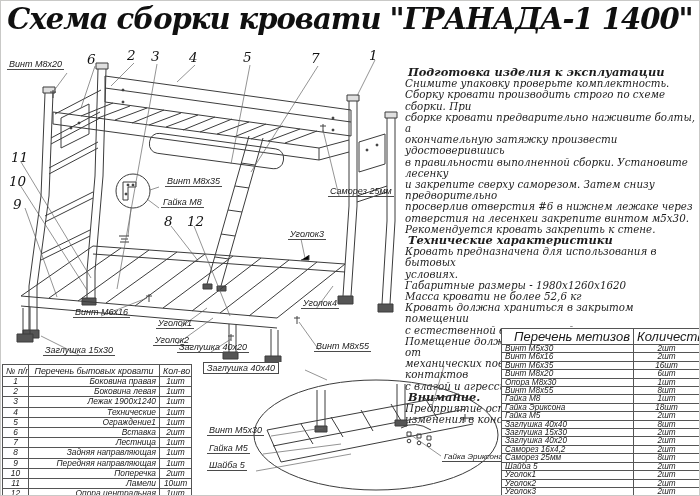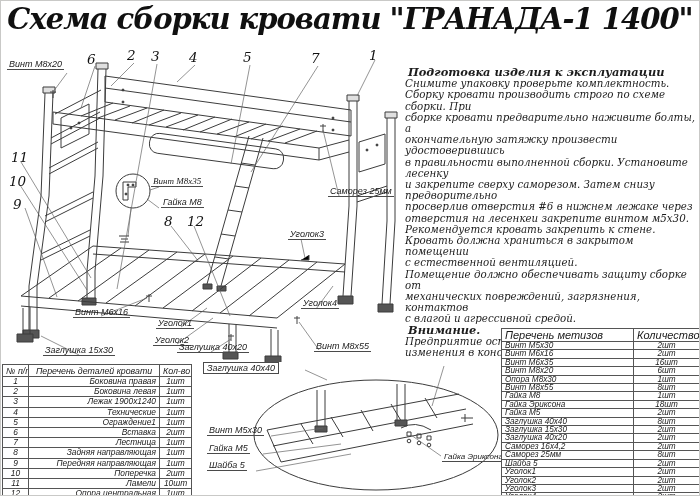--- a/index.html
+++ b/index.html
@@ -17,21 +17,21 @@
   table.tbl{position:absolute;border-collapse:collapse;table-layout:fixed;
             font-style:italic;color:#1a1a1a;background:#fff;}
   .tbl td,.tbl th{border:1px solid #555;padding:0 3px;overflow:hidden;white-space:nowrap;font-weight:normal;}
   #parts-table{left:1px;top:363px;width:189px;font-size:8.4px;}
   #parts-table td{height:9.2px;line-height:9px;text-align:right;}
   #parts-table th{height:11px;font-size:8.8px;}
   #parts-table td.c-num{text-align:center;}
   #parts-table td.c-qty{text-align:center;}
   #hw-table{left:500px;top:327px;width:198px;font-size:8.2px;}
   #hw-table td{height:7.2px;line-height:7.4px;}
-  #hw-table th{height:10px;font-size:11px;text-align:left;}
+  #hw-table th{height:10px;font-size:13px;text-align:right;}
   #hw-table td.c-qty{text-align:center;}
   
   .dlabel{position:absolute;font-style:italic;font-size:9px;color:#1a1a1a;
           border-bottom:1px solid #4a4a4a;padding:0 2px 0 2px;white-space:nowrap;background:transparent;}
   .boxed{border:1px solid #4a4a4a;padding:0 3px;}
   .callout{position:absolute;font-family:"DejaVu Serif",serif;font-style:italic;
            font-size:13.5px;color:#111;}
   .small{font-size:8px;}
   svg{position:absolute;}
   svg *{vector-effect:non-scaling-stroke;}
@@ -159,21 +159,21 @@
   <div class="callout" style="left:242px;top:48px;">5</div>
   <div class="callout" style="left:310px;top:49px;">7</div>
   <div class="callout" style="left:368px;top:46px;">1</div>
   <div class="callout" style="left:10px;top:148px;">11</div>
   <div class="callout" style="left:8px;top:172px;">10</div>
   <div class="callout" style="left:12px;top:195px;">9</div>
   <div class="callout" style="left:163px;top:212px;">8</div>
   <div class="callout" style="left:186px;top:212px;">12</div>
 
   <div class="dlabel" style="left:6px;top:58px;">Винт М8х20</div>
-  <div class="dlabel" style="left:150px;top:175px;font-family:Liberation Serif, serif;">Винт М8х35</div>
+  <div class="dlabel" style="left:164px;top:175px;">Винт М8х35</div>
   <div class="dlabel" style="left:160px;top:196px;">Гайка М8</div>
   <div class="dlabel" style="left:327px;top:185px;">Саморез 25мм</div>
   <div class="dlabel" style="left:287px;top:228px;">Уголок3</div>
   <div class="dlabel" style="left:300px;top:297px;">Уголок4</div>
   <div class="dlabel" style="left:72px;top:306px;">Винт М6х16</div>
   <div class="dlabel" style="left:155px;top:317px;">Уголок1</div>
   <div class="dlabel" style="left:152px;top:334px;">Уголок2</div>
   <div class="dlabel" style="left:42px;top:344px;">Заглушка 15х30</div>
   <div class="dlabel" style="left:176px;top:341px;">Заглушка 40х20</div>
   <div class="dlabel" style="left:313px;top:340px;">Винт М8х55</div>
@@ -184,20 +184,27 @@
       <div class="sec-head">Подготовка изделия к эксплуатации</div>
       <div class="sec-body">Снимите упаковку проверьте комплектность.
 Сборку кровати производить строго по схеме сборки. При
 сборке кровати  предварительно наживите  болты, а
 окончательную затяжку произвести удостоверившись
 в правильности выполненной сборки. Установите лесенку
 и закрепите сверху саморезом. Затем снизу предворительно
 просверлив отверстия #6 в нижнем лежаке через
 отверстия на лесенкеи закрепите винтом м5х30.
 Рекомендуется кровать закрепить к стене.</div>
+    </div>
+      <div>
+      <div class="sec-head">Технические характеристики</div>
+      <div class="sec-body">Кровать предназначена для использования в бытовых
+условиях.
+Габаритные размеры - 1980х1260х1620
+Масса кровати не более 52,6 кг</div>
     </div>
       <div>
       <div class="sec-body">Кровать должна храниться в закрытом помещении
 с естественной вентиляцией.
 Помещение должно обеспечивать защиту сборке от
 механических повреждений, загрязнения, контактов
 с влагой и агрессивной средой.</div>
     </div>
       <div>
       <div class="sec-head">Внимание.</div>
@@ -241,21 +248,21 @@
 
   <table class="tbl" id="parts-table">
     <colgroup>
         <col style="width:26px">
         <col style="width:131px">
         <col style="width:32px">
       </colgroup>
     <thead>
       <tr>
         <th>№ п/п</th>
-        <th>Перечень деталей кровати</th>
+        <th>Перечень бытовых кровати</th>
         <th>Кол-во</th>
       </tr>
     </thead>
     <tbody>
 
     <tr>
         <td class="c-num">1</td>
         <td>Боковина правая</td>
         <td class="c-qty">1шт</td>
       </tr>

